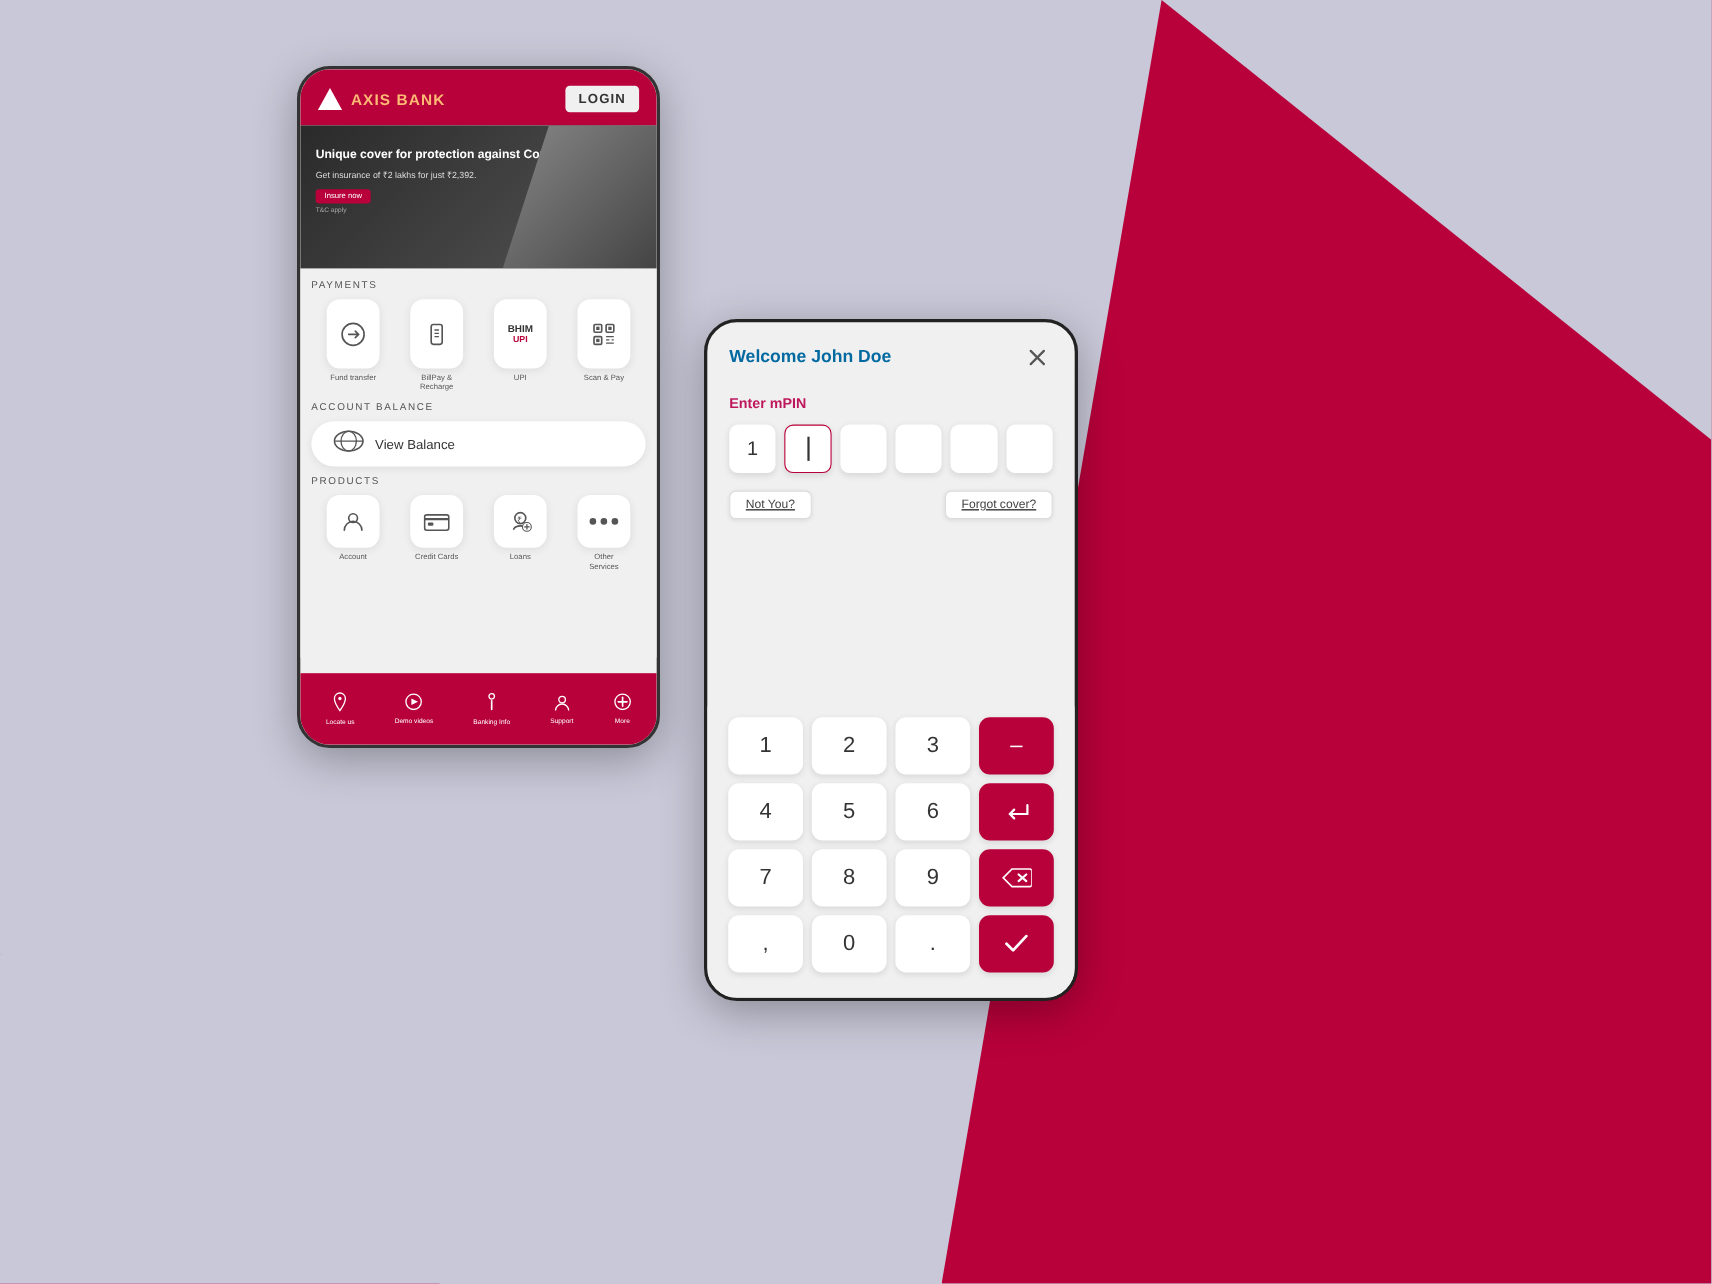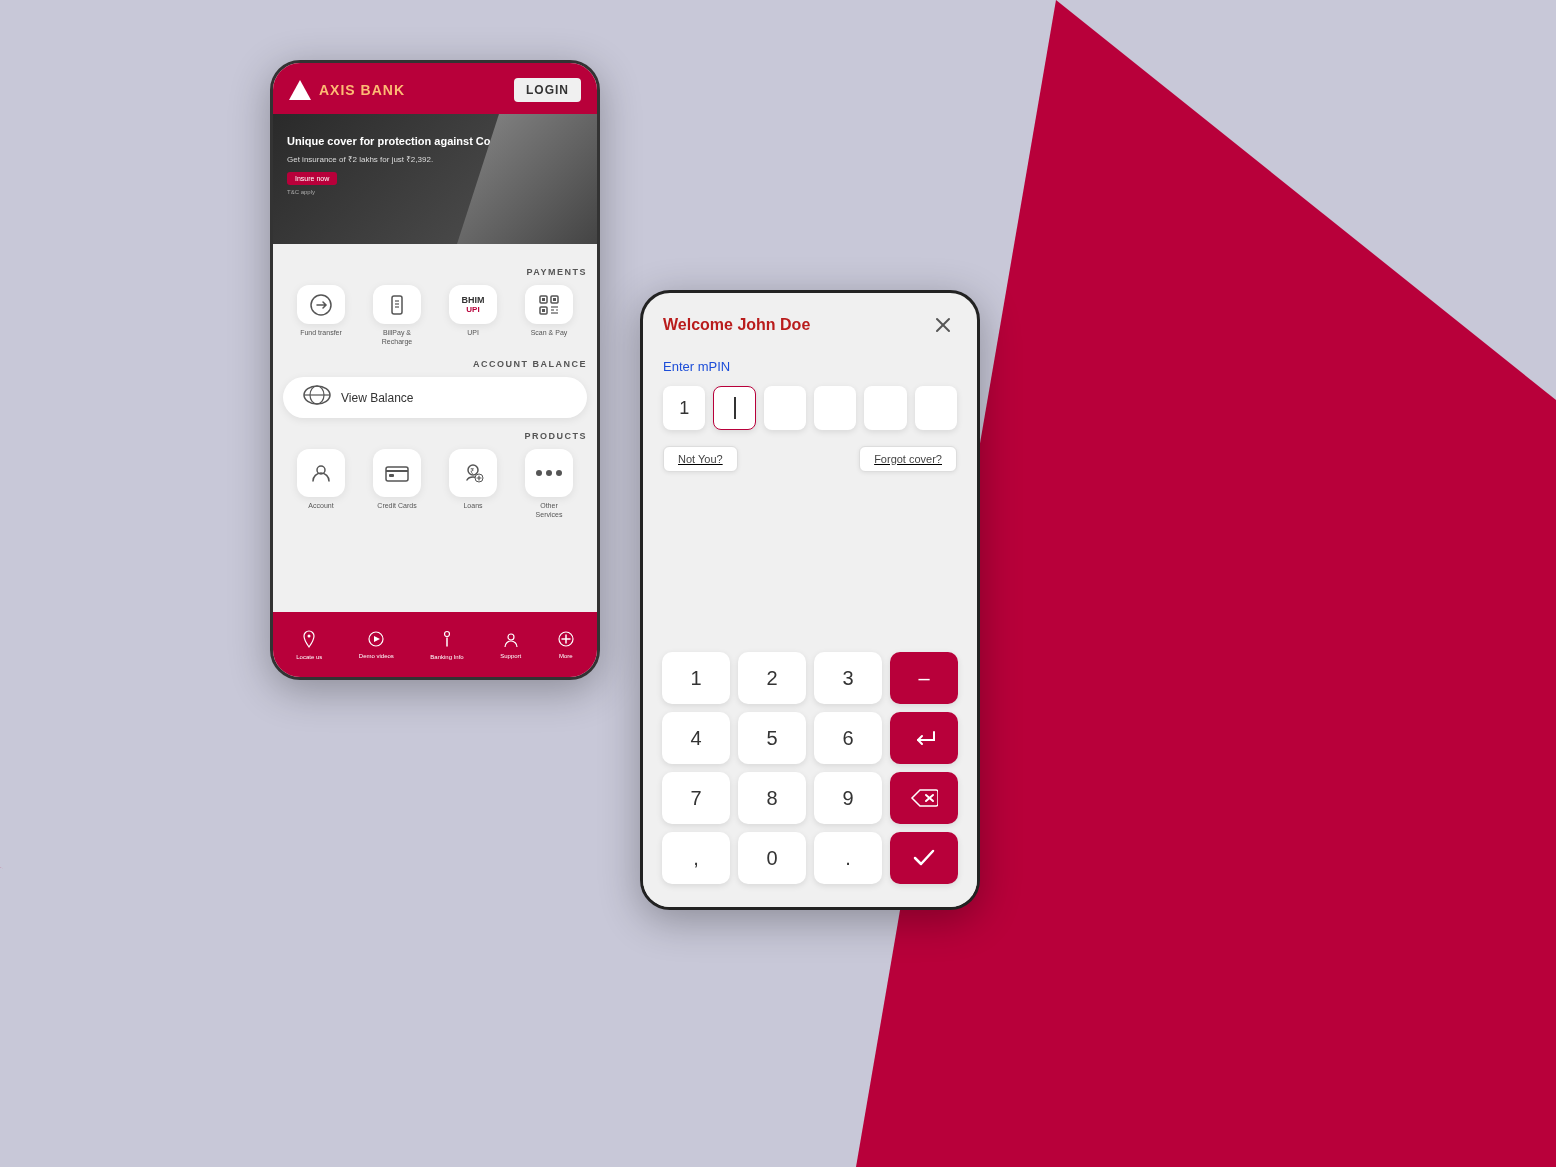--- a/index.html
+++ b/index.html
@@ -141,44 +141,44 @@
     }
 
     
     .phone1-body {
       background: #f0f0f0;
       padding: 10px 10px 0;
       overflow-y: auto;
       height: calc(100% - 260px);
     }
     .section-title {
-      text-align: right;
+      text-align: left;
       font-size: 9px;
-      font-weight: bold;
+      font-weight: normal;
       color: #555;
       letter-spacing: 1.5px;
-      margin: 13px 0 8px;
+      margin: 0 0 8px;
     }
 
     
     .payments-grid {
       display: flex;
       justify-content: space-around;
       margin-bottom: 8px;
     }
     .payment-item {
       display: flex;
       flex-direction: column;
       align-items: center;
       gap: 4px;
       width: 60px;
     }
     .payment-icon-box {
       width: 48px;
-      height: 39px;
+      height: 63px;
       background: white;
       border-radius: 12px;
       display: flex;
       align-items: center;
       justify-content: center;
       box-shadow: 0 2px 8px rgba(0,0,0,0.08);
       font-size: 18px;
     }
     .payment-label {
       font-size: 7px;
@@ -284,42 +284,43 @@
       box-shadow: 0 10px 40px rgba(0,0,0,0.3);
     }
 
     .phone2-header {
       padding: 18px 20px 10px;
       display: flex;
       align-items: center;
       justify-content: space-between;
     }
     .welcome-text {
-      color: #b91c1c;
+      color: #0369a1;
       font-size: 16px;
       font-weight: bold;
     }
     .close-btn {
       width: 28px;
       height: 28px;
       display: flex;
       align-items: center;
       justify-content: center;
       font-size: 18px;
       color: #555;
       cursor: pointer;
     }
 
     .mpin-section {
       padding: 10px 20px;
     }
     .mpin-label {
       font-size: 13px;
-      color: #1d4ed8;
+      color: #be185d;
       margin-bottom: 12px;
+      font-weight: bold;
     }
     .mpin-inputs {
       display: flex;
       gap: 8px;
       margin-bottom: 16px;
     }
     .mpin-input {
       width: 44px;
       height: 44px;
       background: white;

